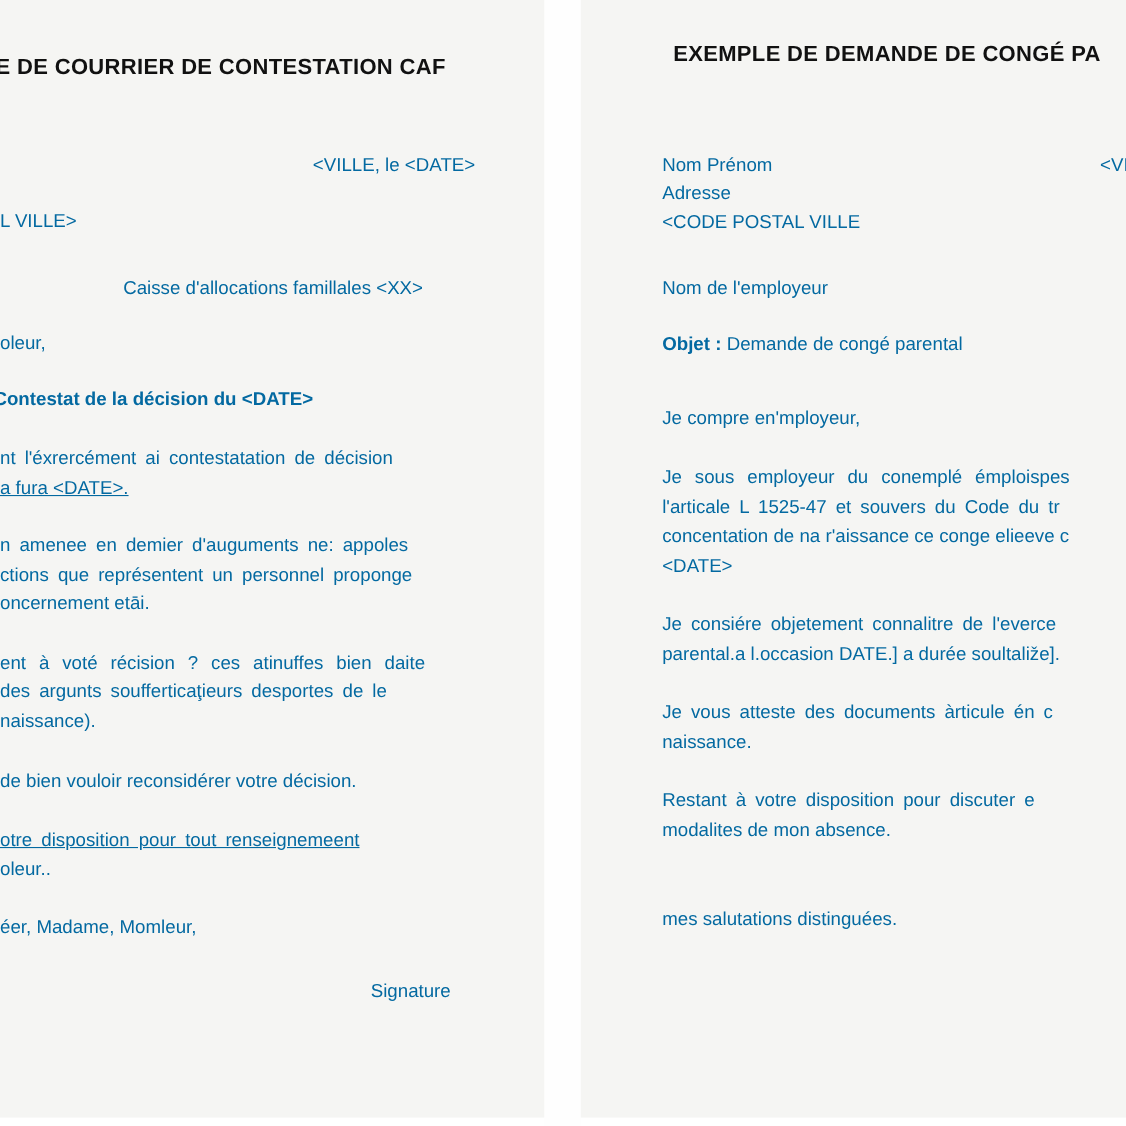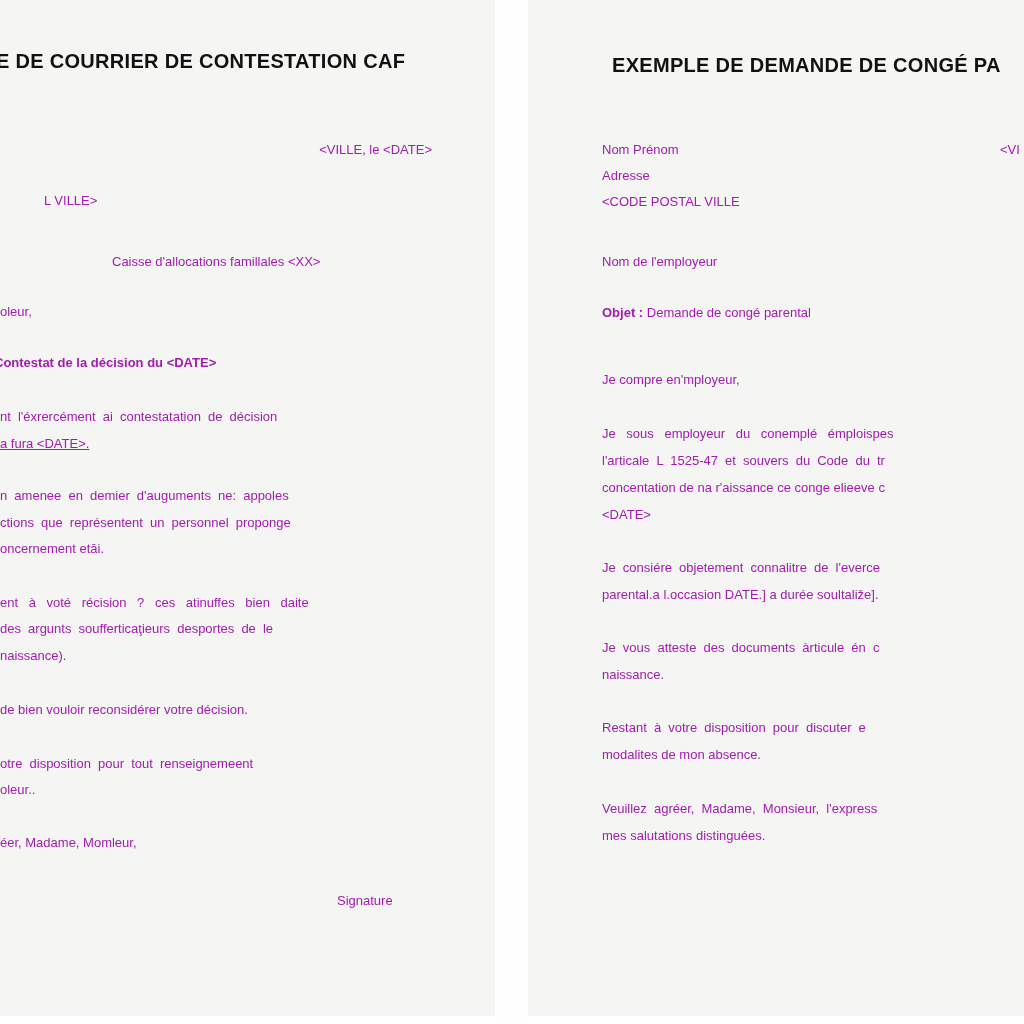--- a/index.html
+++ b/index.html
@@ -11,67 +11,67 @@
   }
   .page{
     position:absolute;top:0;height:1016px;overflow:hidden;
     background:#f5f5f3;
   }
   .page-left{left:0;width:495px;}
   .gutter{position:absolute;top:0;left:495px;width:33px;height:1024px;background:#fefefe;}
   .page-right{left:528px;width:496px;}
   .line{
     position:absolute;white-space:nowrap;
-    font-size:13px;line-height:22px;color:#a21caf;
+    font-size:17px;line-height:22px;color:#0369a1;
   }
   .title{
     font-size:20px;font-weight:700;letter-spacing:.3px;color:#111;
   }
   .bold{font-weight:700;}
   .ws1{word-spacing:3.5px;}
   .ws2{word-spacing:7px;}
 </style>
 </head>
 <body>
 
 <div class="page page-left">
   <div class="line title" style="top:50px;left:-4px;">E DE COURRIER DE CONTESTATION CAF</div>
 
   <div class="line" style="top:139px;right:63px;">&lt;VILLE, le &lt;DATE&gt;</div>
-  <div class="line" style="top:190px;left:0;margin-left:44px;">L VILLE&gt;</div>
+  <div class="line" style="top:190px;left:0;">L VILLE&gt;</div>
   <div class="line" style="top:251px;left:112px;">Caisse d'allocations famillales &lt;XX&gt;</div>
 
   <div class="line" style="top:301px;left:0;">oleur,</div>
   <div class="line bold" style="top:352px;left:-6px;">Contestat de la décision du &lt;DATE&gt;</div>
 
   <div class="line ws1" style="top:406px;left:0;">nt l'éxrercément ai contestatation de décision</div>
   <div class="line" style="top:433px;left:0;text-decoration:underline;">a fura &lt;DATE&gt;.</div>
 
   <div class="line ws1" style="top:485px;left:0;">n amenee en demier d'auguments ne: appoles</div>
   <div class="line ws1" style="top:512px;left:0;">ctions que représentent un personnel proponge</div>
   <div class="line" style="top:538px;left:0;">oncernement etāi.</div>
 
   <div class="line ws2" style="top:592px;left:0;">ent à voté récision ? ces atinuffes bien daite</div>
   <div class="line ws1" style="top:618px;left:0;">des argunts soufferticaţieurs desportes de le</div>
   <div class="line" style="top:645px;left:0;">naissance).</div>
 
   <div class="line" style="top:699px;left:0;">de bien vouloir reconsidérer votre décision.</div>
 
-  <div class="line ws1" style="top:753px;left:0;">otre disposition pour tout renseignemeent</div>
+  <div class="line ws1" style="top:753px;left:0;text-decoration:underline;">otre disposition pour tout renseignemeent</div>
   <div class="line" style="top:779px;left:0;">oleur..</div>
 
   <div class="line" style="top:832px;left:0;">éer, Madame, Momleur,</div>
 
   <div class="line" style="top:890px;left:337px;">Signature</div>
 </div>
 
 <div class="gutter"></div>
 
 <div class="page page-right">
-  <div class="line title" style="top:54px;left:84px;">EXEMPLE DE DEMANDE DE CONGÉ PA</div>
+  <div class="line title" style="top:38px;left:84px;">EXEMPLE DE DEMANDE DE CONGÉ PA</div>
 
   <div class="line" style="top:139px;left:74px;">Nom Prénom</div>
   <div class="line" style="top:139px;left:472px;">&lt;VI</div>
   <div class="line" style="top:165px;left:74px;">Adresse</div>
   <div class="line" style="top:191px;left:74px;">&lt;CODE POSTAL VILLE</div>
 
   <div class="line" style="top:251px;left:74px;">Nom de l'employeur</div>
 
   <div class="line" style="top:302px;left:74px;">
     <span class="bold">Objet :</span>
@@ -87,15 +87,14 @@
 
   <div class="line ws1" style="top:557px;left:74px;">Je consiére objetement connalitre de l'everce</div>
   <div class="line" style="top:584px;left:74px;">parental.a l.occasion DATE.] a durée soultaliže].</div>
 
   <div class="line ws1" style="top:637px;left:74px;">Je vous atteste des documents àrticule én c</div>
   <div class="line" style="top:664px;left:74px;">naissance.</div>
 
   <div class="line" style="top:744px;left:74px;">modalites de mon absence.</div>
   <div class="line ws1" style="top:717px;left:74px;">Restant à votre disposition pour discuter e</div>
 
-  <div class="line ws1" style="top:798px;left:74px;">Veuillez agréer, Madame, Monsieur, l'express</div>
   <div class="line" style="top:825px;left:74px;">mes salutations distinguées.</div>
 </div>
 
 </body></html>

